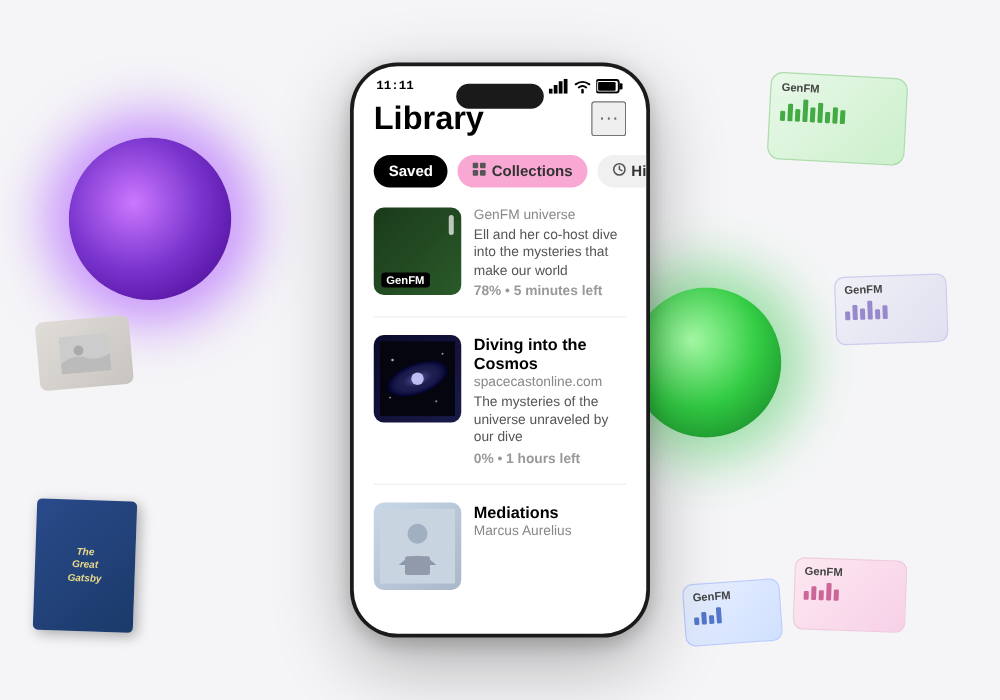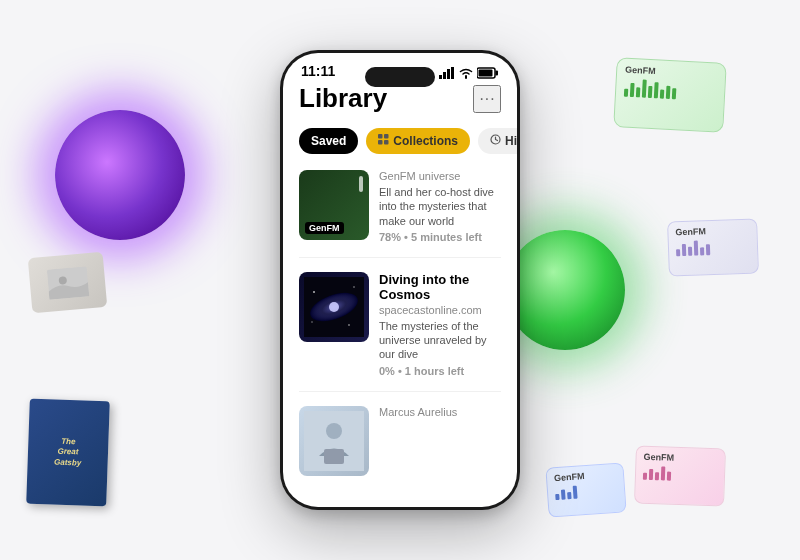--- a/index.html
+++ b/index.html
@@ -181,23 +181,24 @@
       display: flex;
       flex-direction: column;
     }
 
     
     .status-bar {
       display: flex;
       justify-content: space-between;
       align-items: flex-end;
       padding: 10px 18px 4px;
-      font-size: 14px;
+      font-size: 10px;
       font-weight: 600;
       color: #000;
+      font-family: Liberation Mono, monospace;
     }
 
     .status-time {
       font-weight: 700;
     }
 
     .status-icons {
       display: flex;
       align-items: center;
       gap: 4px;
@@ -262,21 +263,21 @@
       font-weight: 600;
       cursor: pointer;
     }
 
     .tab-saved {
       background: #000;
       color: #fff;
     }
 
     .tab-collections {
-      background: #eab308;
+      background: #f9a8d4;
       color: #333;
     }
 
     .tab-history {
       background: #f0f0f0;
       color: #333;
     }
 
     
     .list-item {
@@ -543,20 +544,21 @@
         <div class="list-item">
           <div class="item-thumbnail thumb-meditation">
             <svg width="60" height="60" viewBox="0 0 60 60">
               <rect width="60" height="60" fill="#c8d4e0"></rect>
               <circle cx="30" cy="20" r="8" fill="#a0b0c0"></circle>
               <path d="M15 45 Q30 30 45 45" fill="#8898a8"></path>
               <rect x="20" y="38" width="20" height="15" rx="2" fill="#909aaa"></rect>
             </svg>
           </div>
           <div class="item-info">
+            <div class="item-title">Mediations</div>
             <div class="item-source">Marcus Aurelius</div>
           </div>
         </div>
 
       </div>
     </div>
   </div>
 </div>
 
 </body></html>

